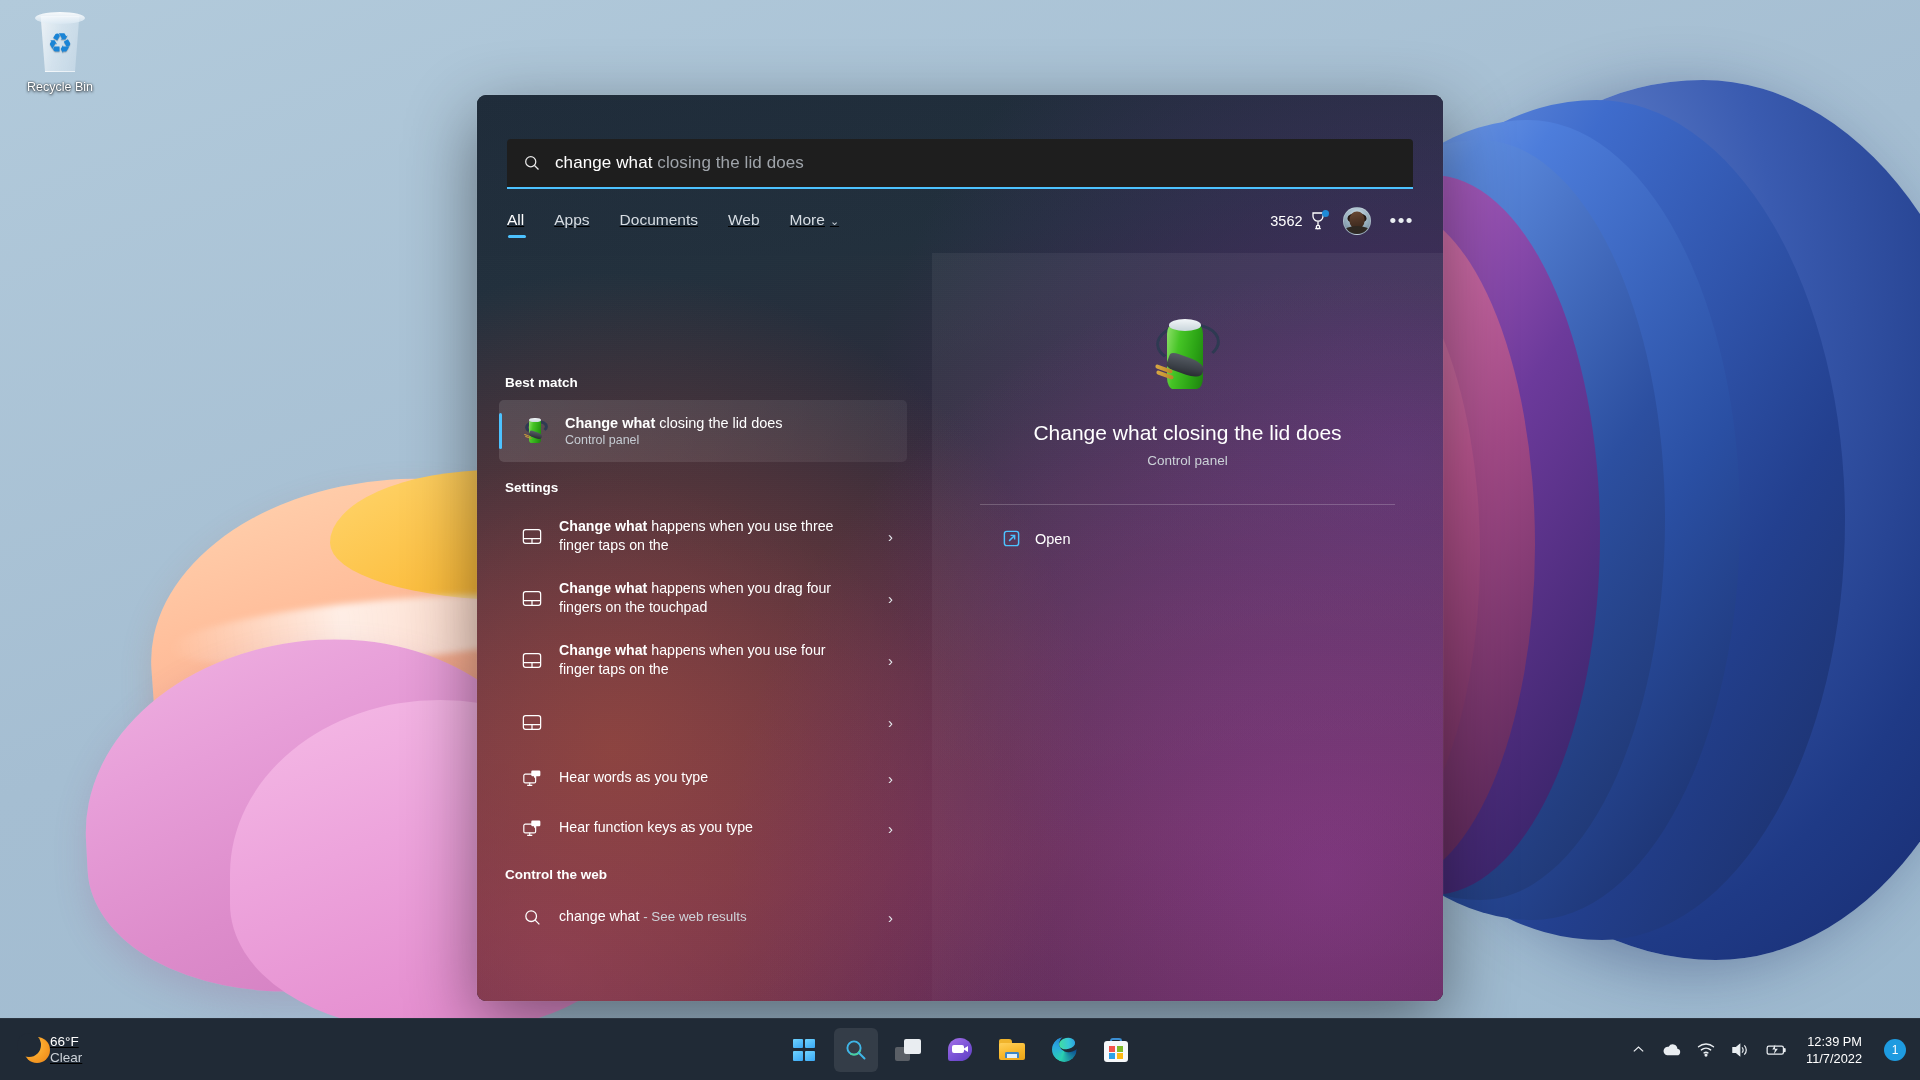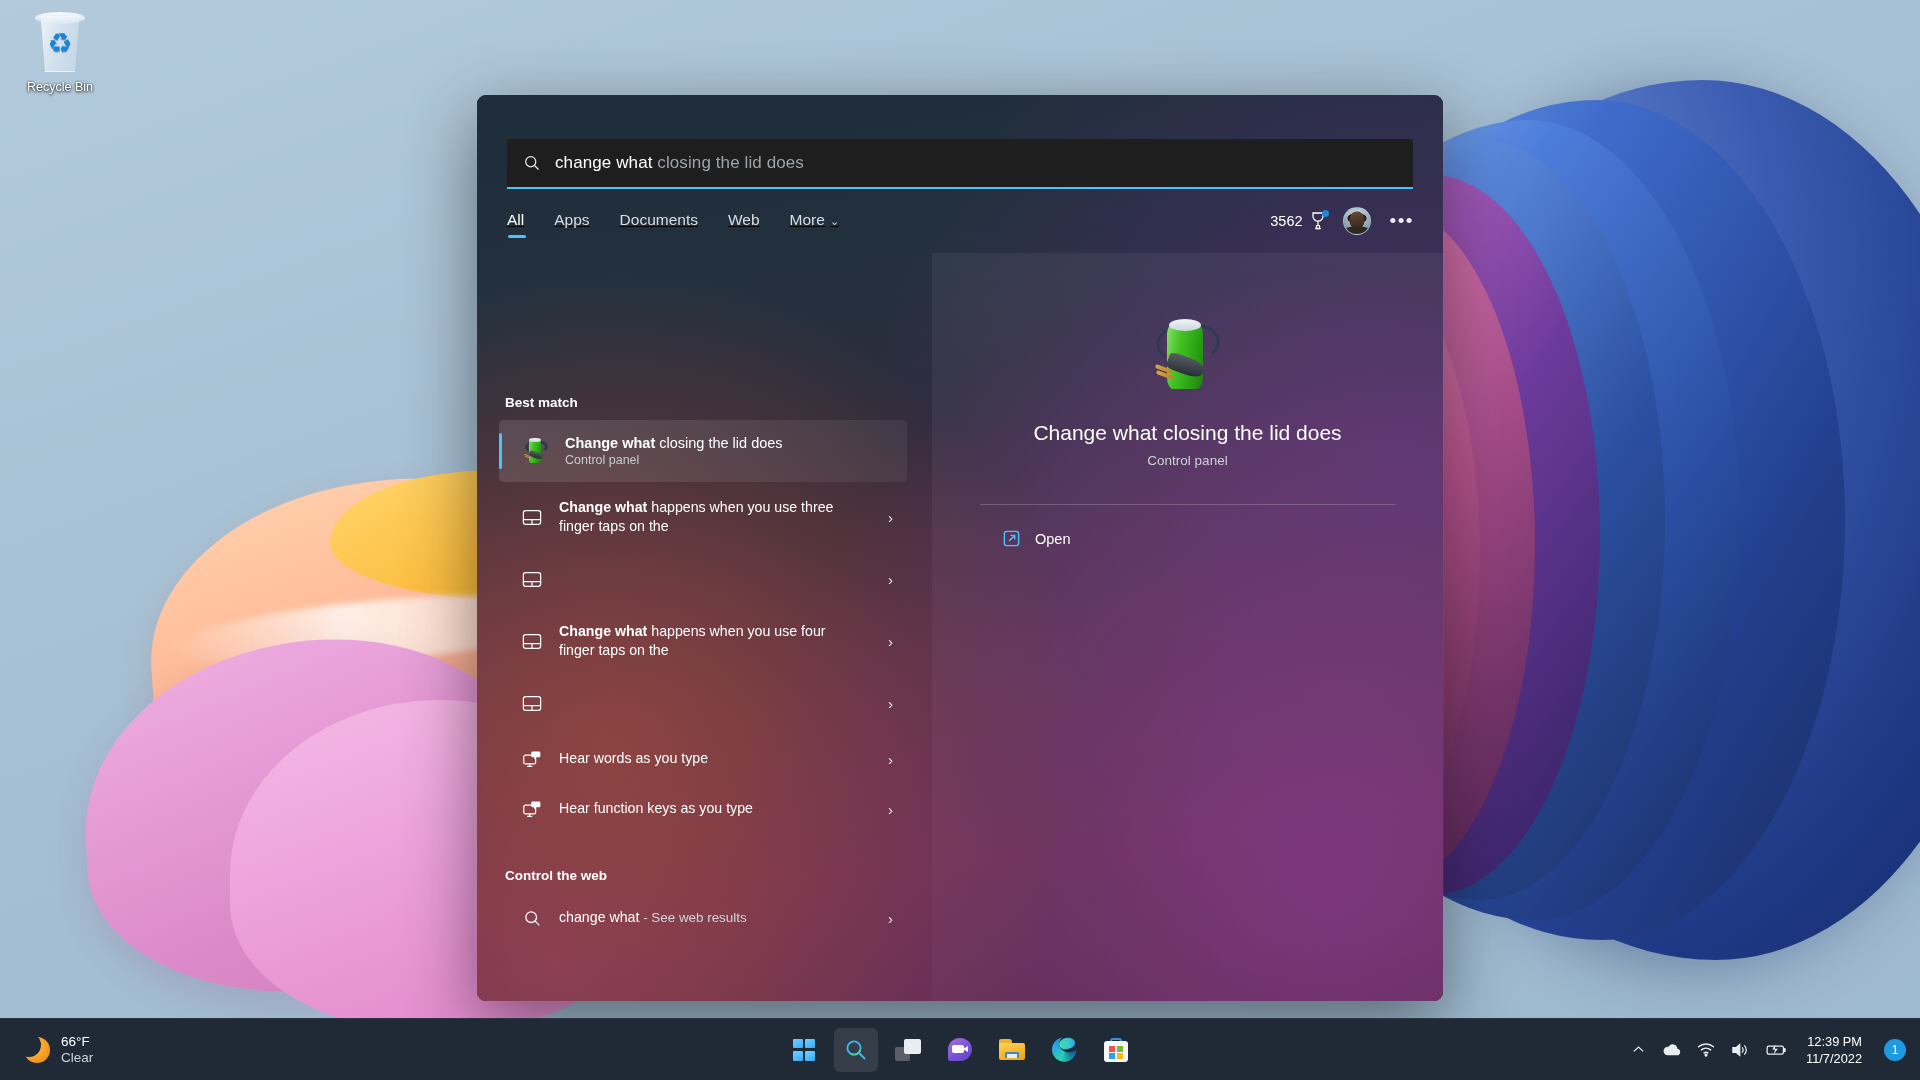--- a/index.html
+++ b/index.html
@@ -247,21 +247,20 @@
   }
   #preview-pane {
     position: absolute; left: 455px; top: 158px;
     width: 511px; bottom: 0;
     background: linear-gradient(175deg, rgba(255,255,255,.055) 0%, rgba(255,255,255,.035) 55%, rgba(255,255,255,.02) 100%);
   }
 
   .section-head {
     color: #ffffff; font-size: 13.5px; font-weight: bold;
     padding: 8px 0 10px 6px;
-    margin-top: 20px;
   }
   #best-match-section { padding-top: 6px; }
 
   
   #best-match-row {
     position: relative;
     width: 408px; height: 62px;
     border-radius: 5px;
     background: linear-gradient(100deg, rgba(255,255,255,.12) 0%, rgba(255,255,255,.085) 55%, rgba(255,255,255,.06) 100%);
     display: flex; align-items: center;
@@ -361,22 +360,23 @@
 
   
   #taskbar {
     position: absolute; left: 0; bottom: 0;
     width: 1920px; height: 62px;
     background: #202a36;
     border-top: 1px solid rgba(255,255,255,.055);
     display: flex; align-items: center;
   }
   #weather {
-    display: flex; align-items: center; gap: 11px;
+    display: flex; align-items: center; 
     margin-left: 24px;
+    text-decoration: underline;
   }
   #weather .moon {
     width: 26px; height: 26px; position: relative;
   }
   #weather .moon::before {
     content: ""; position: absolute; inset: 0;
     border-radius: 50%;
     background: radial-gradient(circle at 35% 35%, #ffc247 0%, #f79e25 55%, #e8821a 100%);
   }
   #weather .moon::after {
@@ -632,40 +632,44 @@
           <span class="bm-text">
             <span class="t1">
               <b>Change what</b><span> closing the lid does</span>
             </span>
             <span class="t2" style="display:block">Control panel</span>
           </span>
         </div>
       </div>
 
       <div>
+        <div class="section-head" style="padding-top:14px">Settings</div>
 
         <div class="res-row row-2line">
           <span class="rowicon">
             <svg width="20" height="17" viewBox="0 0 22 18" fill="none" stroke="currentColor" stroke-width="1.35">
               <rect x="1.5" y="1.5" width="19" height="15" rx="2.5"></rect>
               <path d="M1.5 11.3 H20.5 M11 11.3 V16.5"></path>
             </svg>
           </span>
           <span class="rowtext">
             <b>Change what</b><span> happens when you use three finger taps on the</span>
           </span>
           <span class="chev">›</span>
         </div>
 
         <div class="res-row row-2line">
           <span class="rowicon">
             <svg width="20" height="17" viewBox="0 0 22 18" fill="none" stroke="currentColor" stroke-width="1.35">
               <rect x="1.5" y="1.5" width="19" height="15" rx="2.5"></rect>
               <path d="M1.5 11.3 H20.5 M11 11.3 V16.5"></path>
             </svg>
+          </span>
+          <span class="rowtext">
+            <b>Change what</b><span> happens when you drag four fingers on the touchpad</span>
           </span>
           <span class="chev">›</span>
         </div>
 
         <div class="res-row row-2line">
           <span class="rowicon">
             <svg width="20" height="17" viewBox="0 0 22 18" fill="none" stroke="currentColor" stroke-width="1.35">
               <rect x="1.5" y="1.5" width="19" height="15" rx="2.5"></rect>
               <path d="M1.5 11.3 H20.5 M11 11.3 V16.5"></path>
             </svg>

